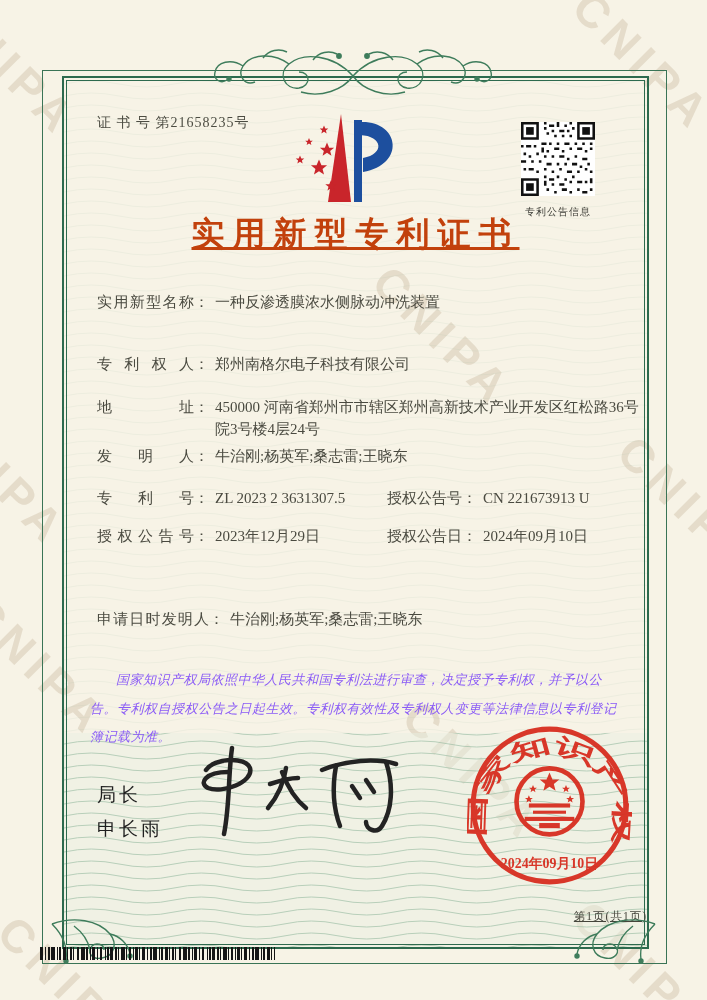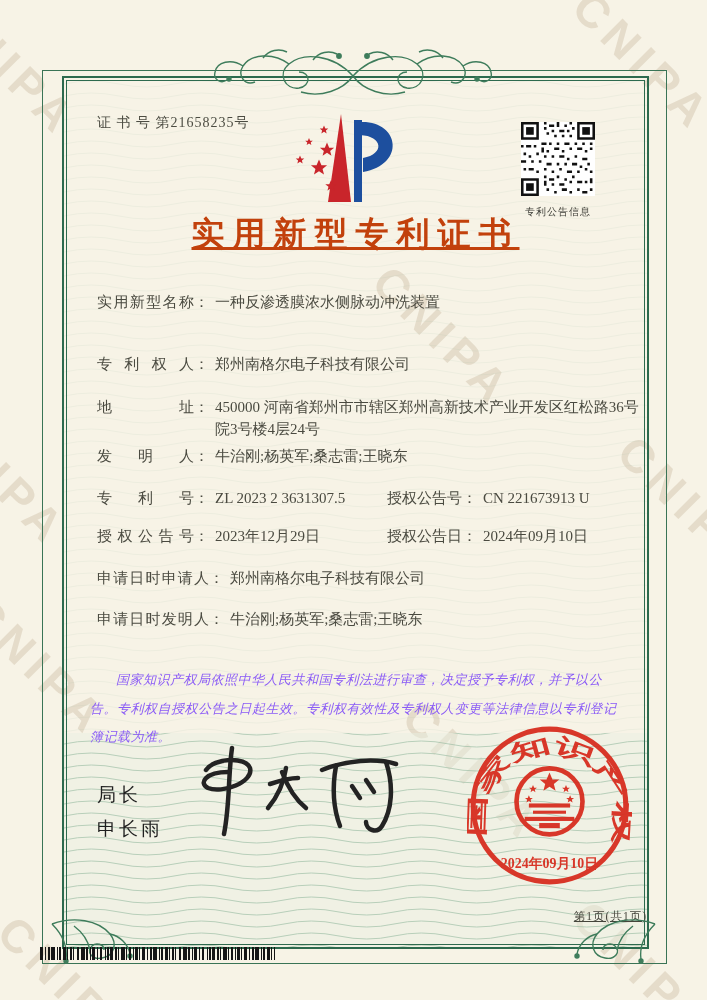--- a/index.html
+++ b/index.html
@@ -160,23 +160,20 @@
       </span>
     </div>
 
     <div class="row" style="top:447px;width:540px;">
       <span class="jlabel">授权公告号</span><span class="colon">：</span><span class="val">2023年12月29日</span>
       <span class="col2">
         <span>授权公告日</span><span class="colon">：</span><span class="val">2024年09月10日</span>
       </span>
     </div>
 
-    <div class="row" style="top:489px;">
-      <span class="jlabel7">申请日时申请人</span><span class="colon">：</span><span class="val">郑州南格尔电子科技有限公司</span>
-    </div>
 
     <div class="row" style="top:530px;">
       <span class="jlabel7">申请日时发明人</span><span class="colon">：</span><span class="val">牛治刚;杨英军;桑志雷;王晓东</span>
     </div>
 
     <div class="statement">国家知识产权局依照中华人民共和国专利法进行审查，决定授予专利权，并予以公告。专利权自授权公告之日起生效。专利权有效性及专利权人变更等法律信息以专利登记簿记载为准。</div>
 
     <div class="sig-title">局长</div>
     <div class="sig-name">申长雨</div>
 

